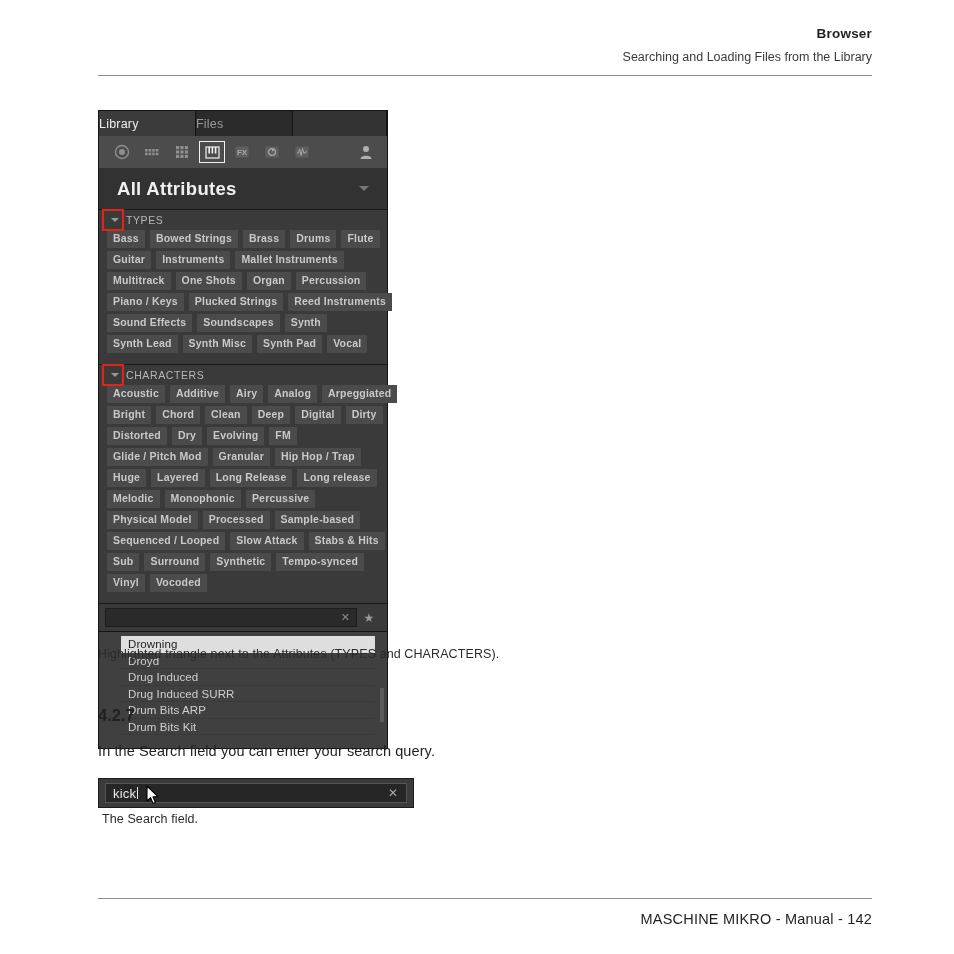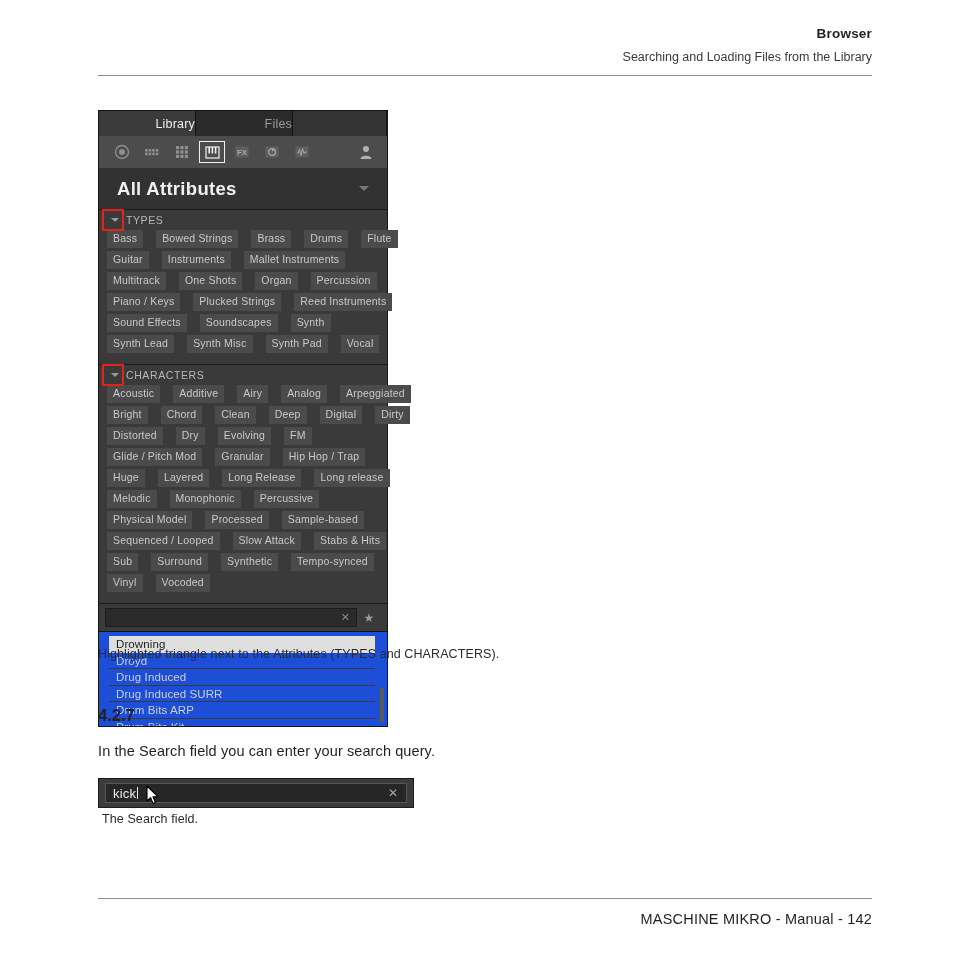--- a/index.html
+++ b/index.html
@@ -66,25 +66,23 @@
     background: #1b1b1b;
     align-items: stretch;
   }
   .tab {
     flex: 0 0 97px;
     background: #2b2b2b;
     color: #9a9a9a;
     font-size: 12.5px;
     display: flex;
     align-items: center;
-    padding-left: 14px;
     box-sizing: border-box;
     border-right: 1px solid #141414;
     letter-spacing: 0.2px;
-    justify-content: flex-end;
   }
   .tab.active {
     background: #3b3b3b;
     color: #eeeeee;
   }
   .tab.blank {
     flex: 1 1 auto;
     background: #333333;
   }
 
@@ -192,21 +190,22 @@
     color: #b7b7b7;
     letter-spacing: 0.6px;
   }
   .chips {
     padding: 0 8px 0 8px;
   }
   .chiprow {
     display: flex;
     flex-wrap: nowrap;
     margin-bottom: 3px;
-    gap: 13px;
+    gap: 5px;
+    font-weight: bold;
   }
   .chip {
     background: #4b4b4b;
     color: #c9c9c9;
     font-size: 10.5px;
     line-height: 13px;
     padding: 2px 6px 3px 6px;
     white-space: nowrap;
     letter-spacing: 0.2px;
   }
@@ -239,24 +238,24 @@
   }
   .bsearch .starbtn {
     width: 24px;
     text-align: center;
     color: #9a9a9a;
     font-size: 12px;
   }
 
   
   .results {
-    background: #1d4ed8;
-    padding: 4px 12px 2px 10px;
+    background: #404040;
+    padding: 4px 12px 2px 22px;
     position: relative;
-    height: 94px;
+    height: 116px;
     box-sizing: border-box;
     overflow: hidden;
   }
   .ritem {
     height: 16.5px;
     line-height: 16.5px;
     font-size: 11.5px;
     color: #cfcfcf;
     padding-left: 7px;
     border-bottom: 1px solid #3a3a3a;

